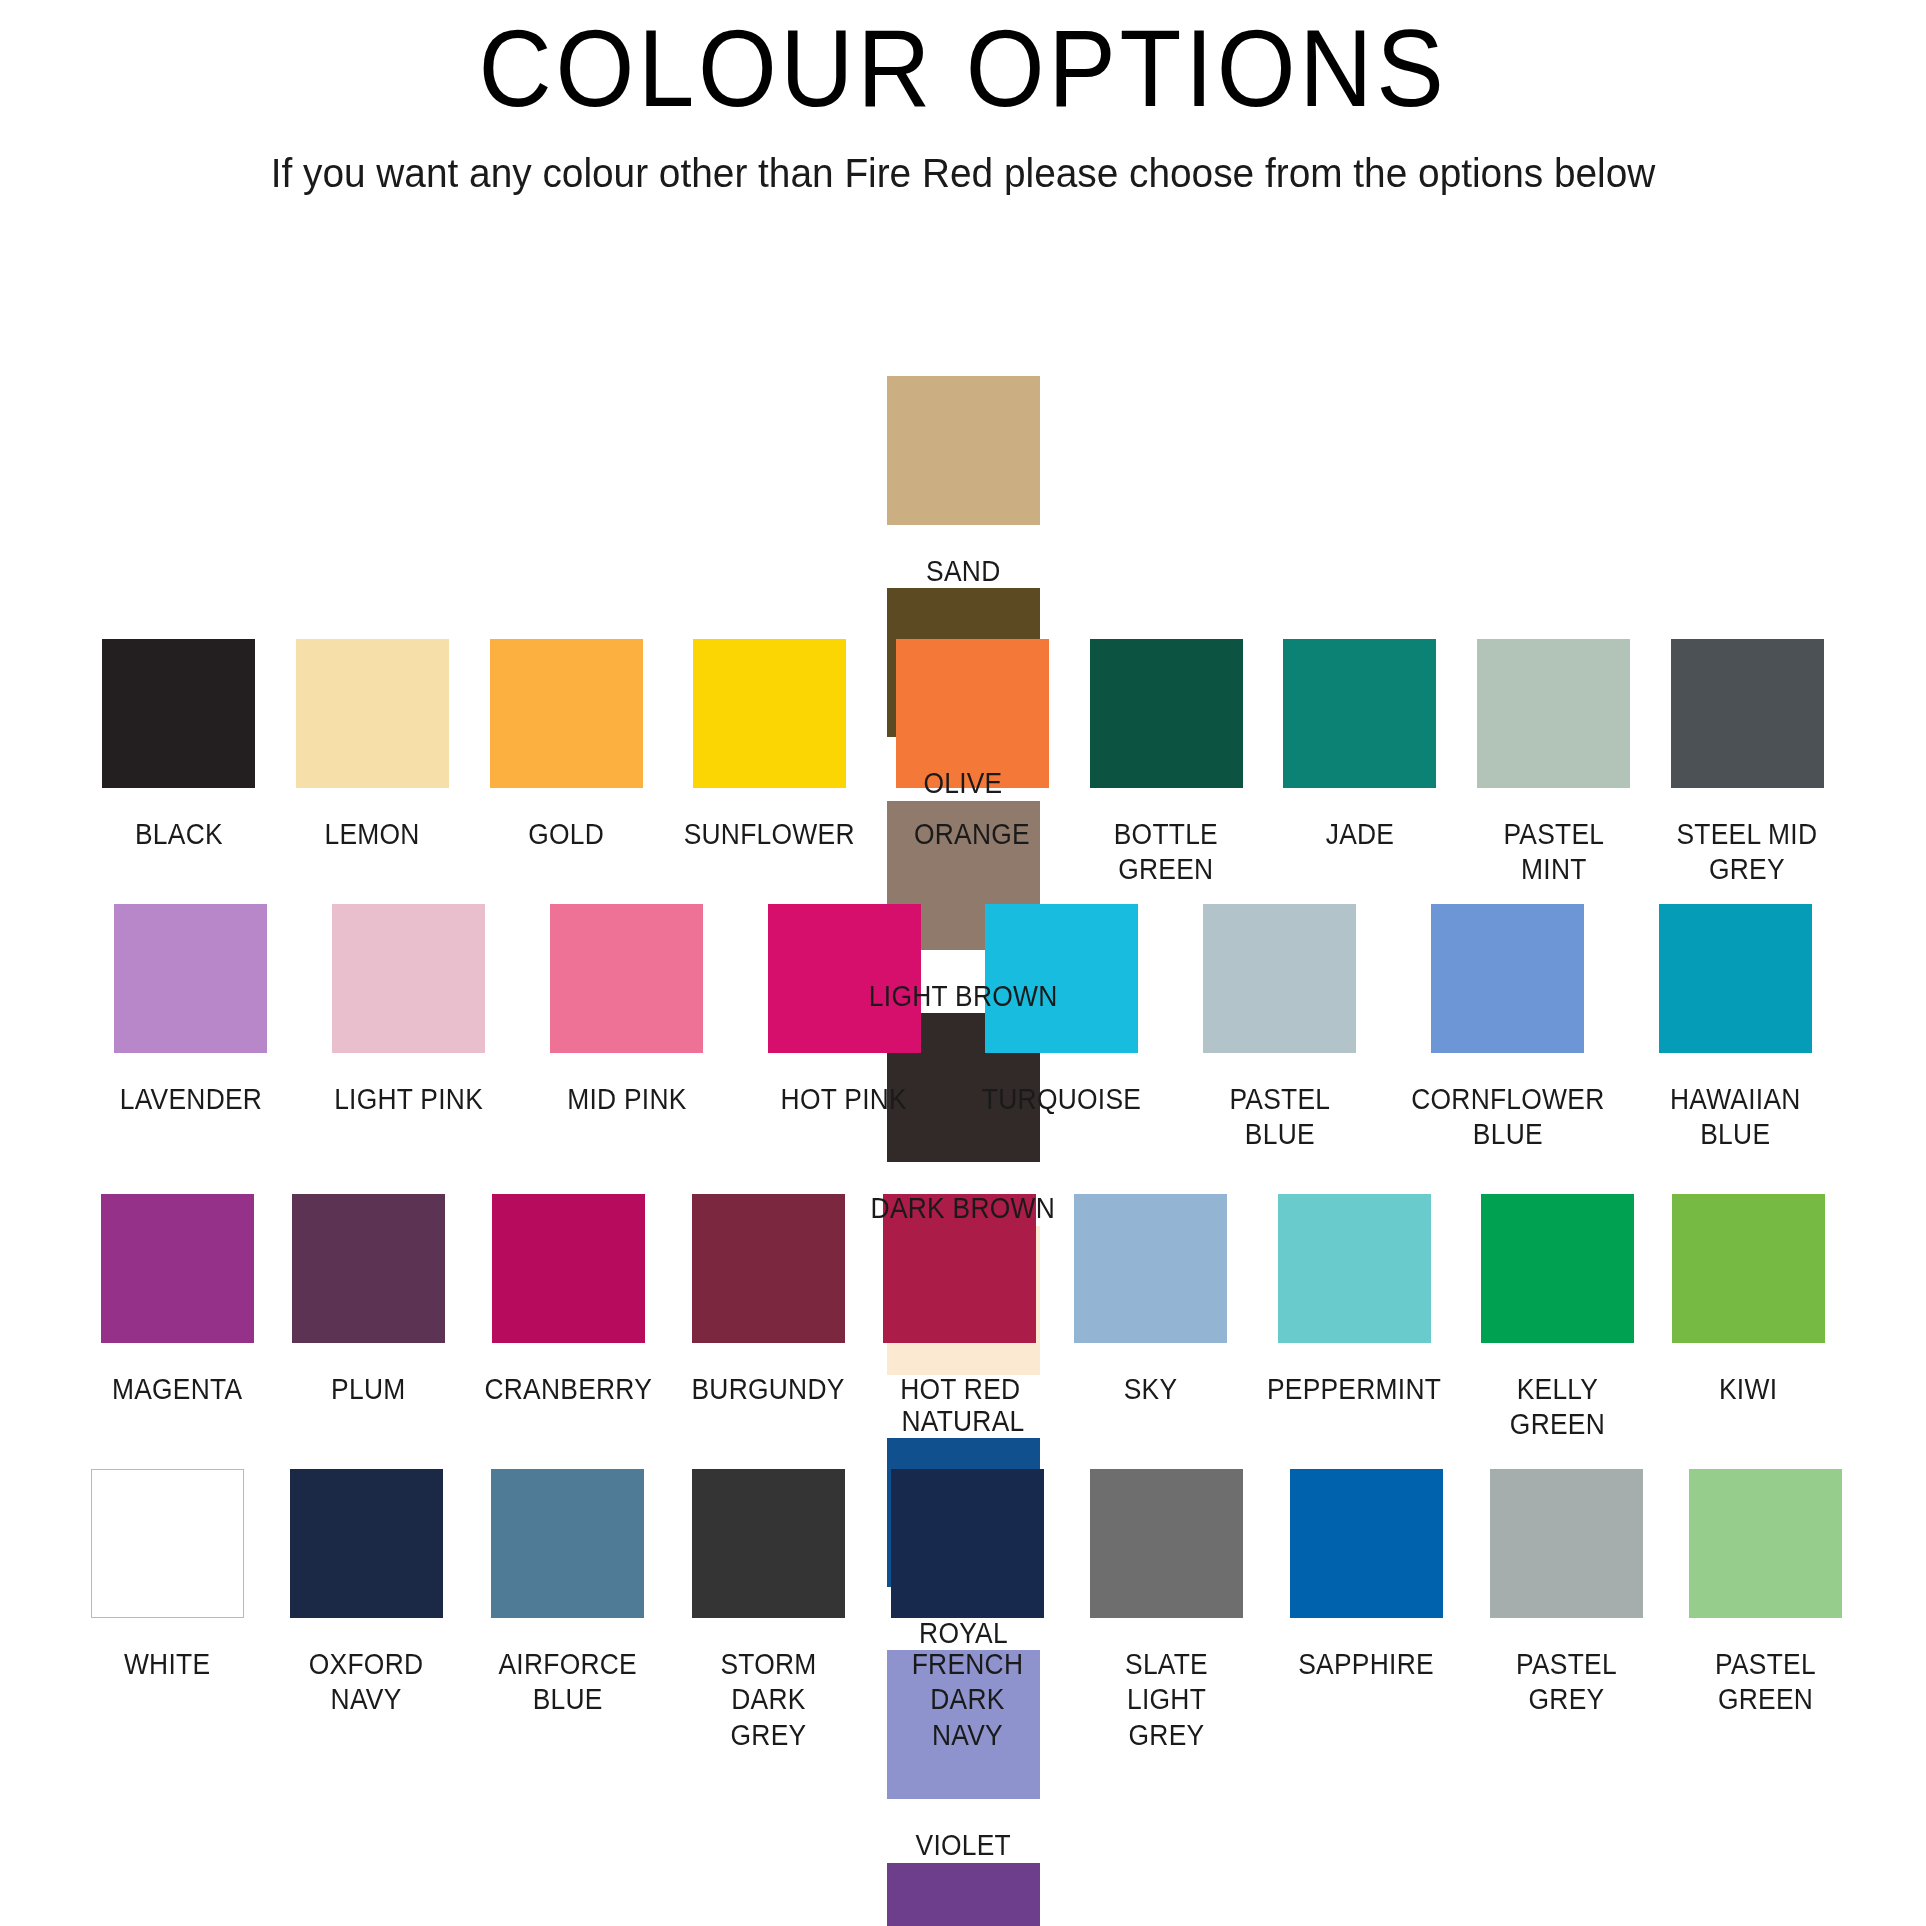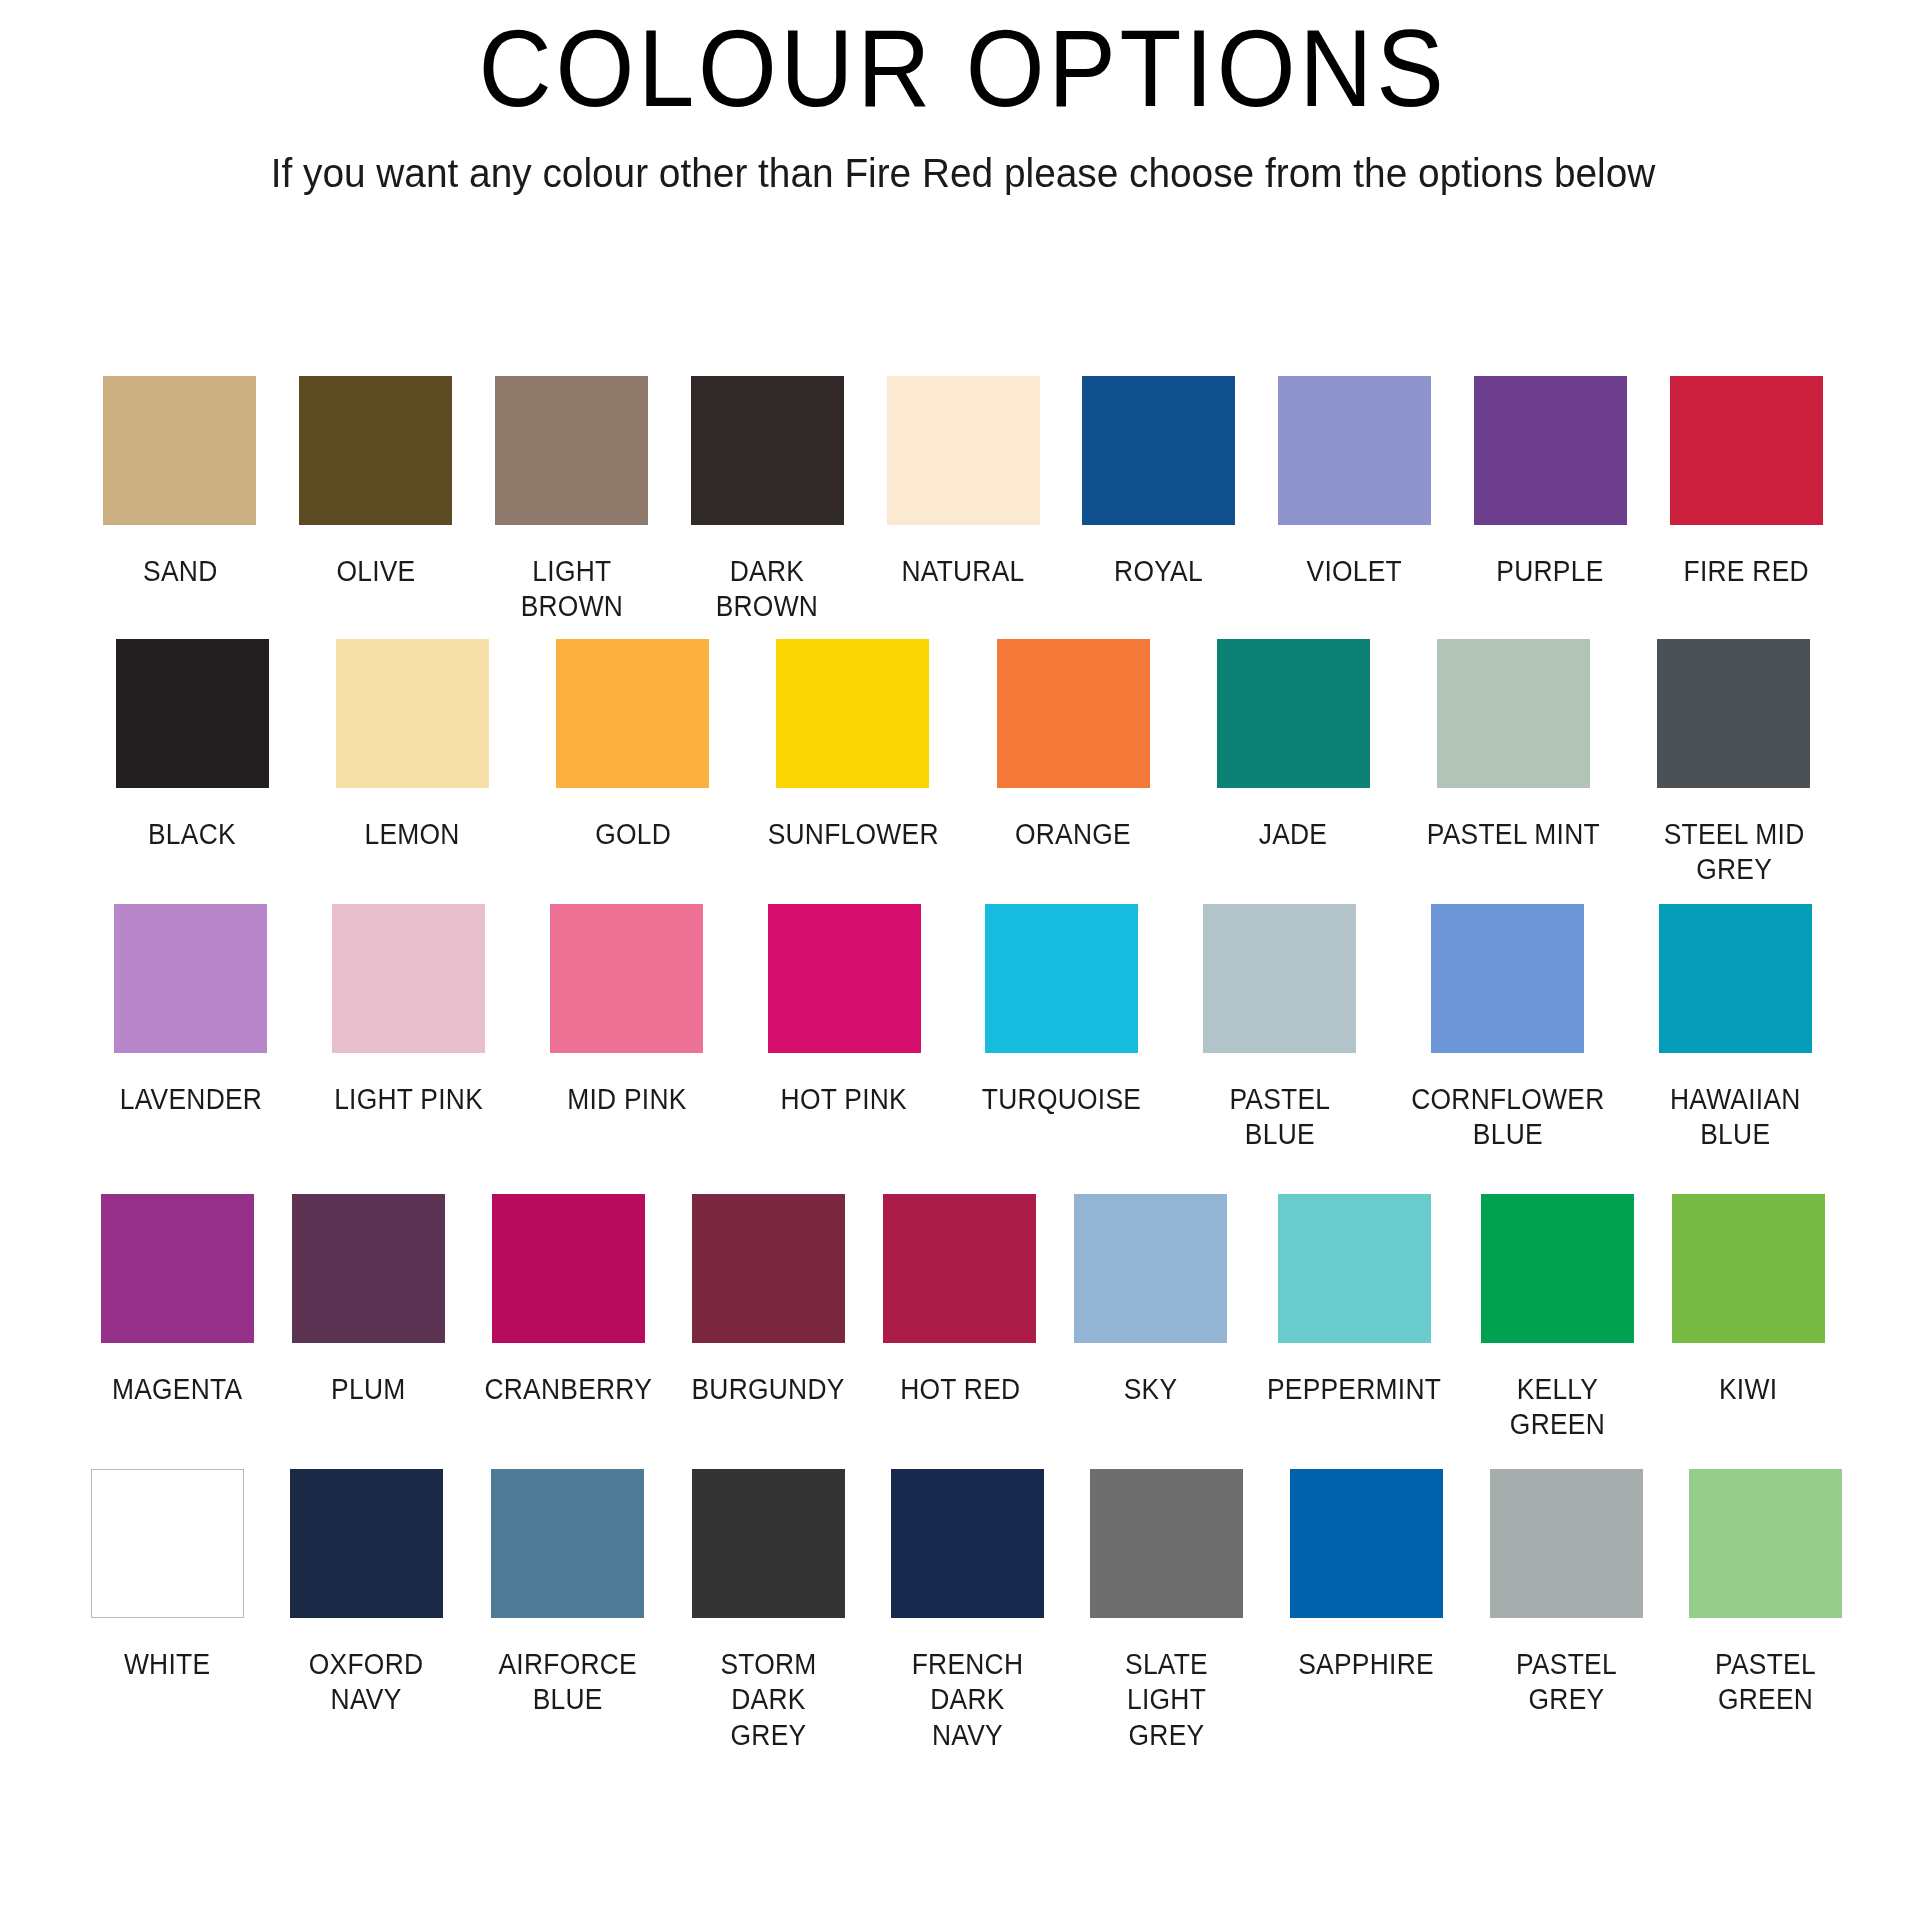--- a/index.html
+++ b/index.html
@@ -54,21 +54,21 @@
     position: absolute;
     top: 376px;
     left: 82px;
     width: 1762px;
   }
 
   .swatch-row {
     display: flex;
     width: 100%;
   }
-  .swatch-row.r1 { height: 263px; }
+  .swatch-row.r1 { height: 263px; flex-direction: column; }
   .swatch-row.r2 { height: 265px; }
   .swatch-row.r3 { height: 282px; }
   .swatch-row.r4 { height: 275px; margin-top: 8px; }
   .swatch-row.r5 { height: 282px; gap: 28px; }
 
   .swatch-cell {
     flex: 1 1 0;
     display: flex;
     flex-direction: column;
     align-items: center;
@@ -164,20 +164,24 @@
         </div>
         <div class="swatch-cell">
           <div class="swatch-chip" style="background-color: rgb(252, 214, 2);"></div>
           <div class="swatch-label">SUNFLOWER</div>
         </div>
         <div class="swatch-cell">
           <div class="swatch-chip" style="background-color: rgb(244, 120, 56);"></div>
           <div class="swatch-label">ORANGE</div>
         </div>
         <div class="swatch-cell">
+          <div class="swatch-chip" style="background-color: rgb(12, 83, 66);"></div>
+          <div class="swatch-label">BOTTLE GREEN</div>
+        </div>
+        <div class="swatch-cell">
           <div class="swatch-chip" style="background-color: rgb(11, 130, 116);"></div>
           <div class="swatch-label">JADE</div>
         </div>
         <div class="swatch-cell">
           <div class="swatch-chip" style="background-color: rgb(178, 195, 183);"></div>
           <div class="swatch-label">PASTEL MINT</div>
         </div>
         <div class="swatch-cell">
           <div class="swatch-chip" style="background-color: rgb(76, 81, 85);"></div>
           <div class="swatch-label">STEEL MID GREY</div>

